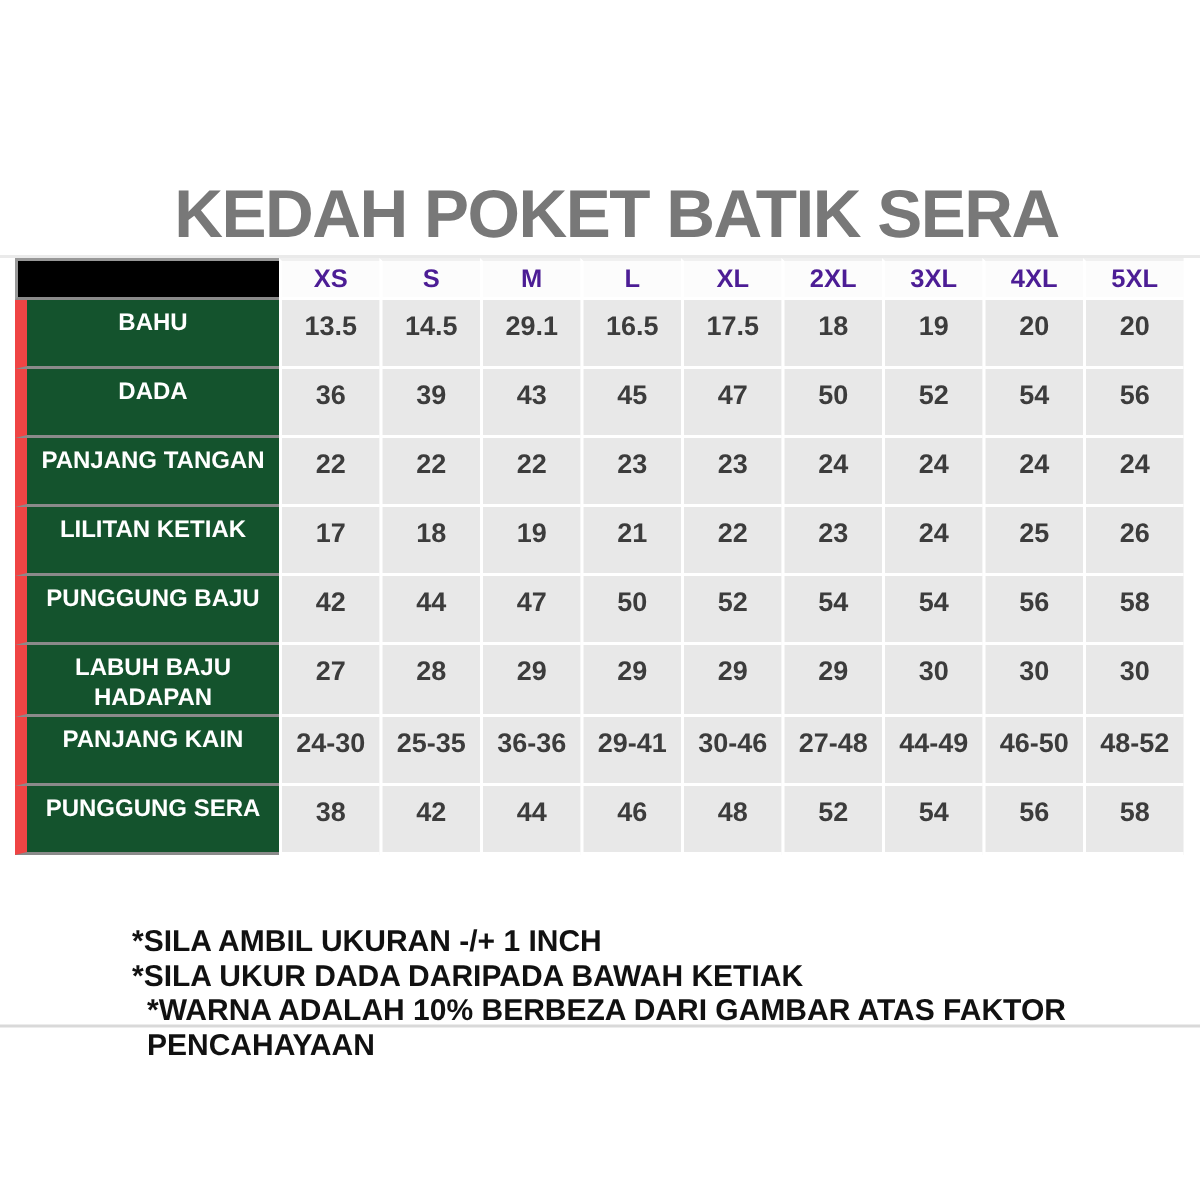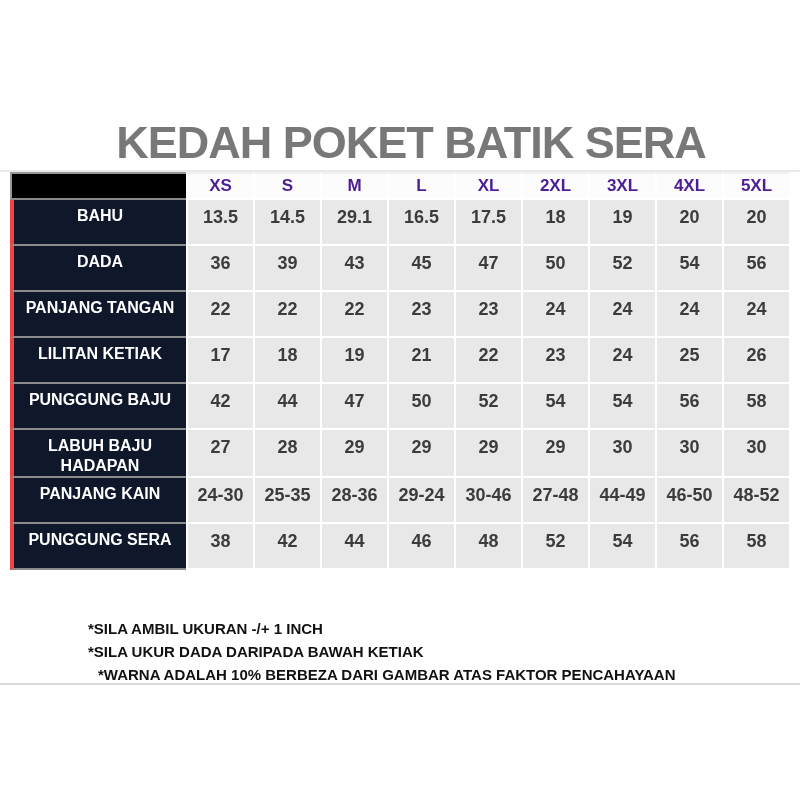--- a/index.html
+++ b/index.html
@@ -56,49 +56,49 @@
     color: #4c1d95;
     font-weight: bold;
     font-size: 17px;
     text-align: center;
     vertical-align: middle;
     border-top: 2px solid #f0f0f0;
     border-left: 2px solid #ffffff;
     border-bottom: 2px solid #ffffff;
   }
   th.row-label {
-    background: #0f172a;
+    background: #14532d;
     color: #ffffff;
     font-weight: bold;
     font-size: 16px;
     line-height: 20px;
     text-align: center;
     vertical-align: top;
     padding: 6px 8px 0 8px;
-    border-left: 4px solid #ef4444;
+    border-left: 8px solid #ef4444;
     border-bottom: 2px solid #8a8a8a;
     margin-top: 27px;
   }
   td.value-cell {
     background: #e8e8e8;
     color: #3c3c3c;
     font-weight: bold;
     font-size: 18px;
     text-align: center;
     vertical-align: top;
     padding-top: 7px;
     border-left: 2px solid #ffffff;
     border-bottom: 2px solid #ffffff;
   }
 
   .footnotes {
     position: absolute;
     top: 617px; left: 88px;
     font-weight: bold;
-    font-size: 15px;
+    font-size: 20px;
     line-height: 23px;
     color: #111111;
   }
   .footnote-indent { padding-left: 10px; }
 </style>
 </head>
 <body>
 
 <div class="page">
 
@@ -203,22 +203,22 @@
           <td class="value-cell">29</td>
           <td class="value-cell">29</td>
           <td class="value-cell">30</td>
           <td class="value-cell">30</td>
           <td class="value-cell">30</td>
         </tr>
         <tr>
           <th class="row-label">PANJANG KAIN</th>
           <td class="value-cell">24-30</td>
           <td class="value-cell">25-35</td>
-          <td class="value-cell">28-36</td>
-          <td class="value-cell">29-24</td>
+          <td class="value-cell">36-36</td>
+          <td class="value-cell">29-41</td>
           <td class="value-cell">30-46</td>
           <td class="value-cell">27-48</td>
           <td class="value-cell">44-49</td>
           <td class="value-cell">46-50</td>
           <td class="value-cell">48-52</td>
         </tr>
         <tr>
           <th class="row-label">PUNGGUNG SERA</th>
           <td class="value-cell">38</td>
           <td class="value-cell">42</td>

